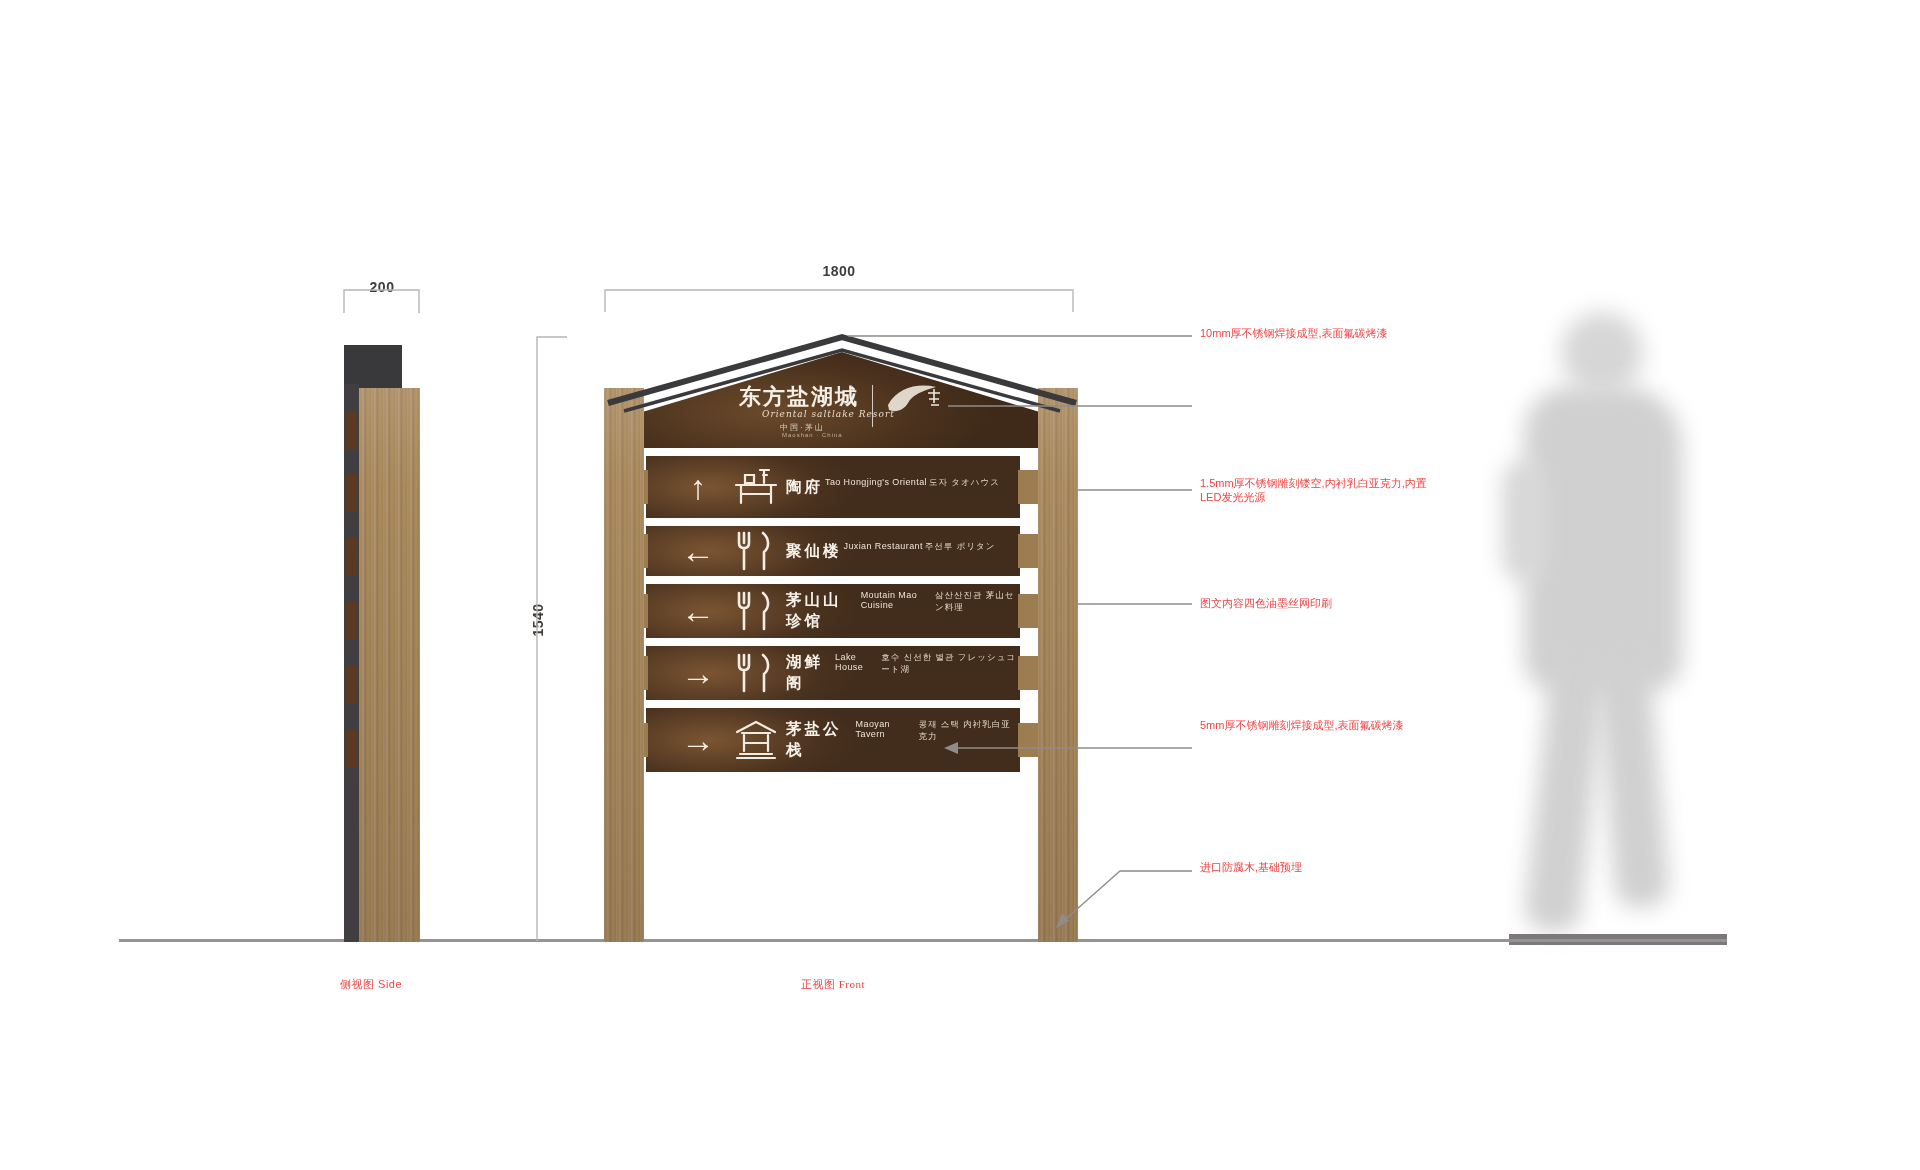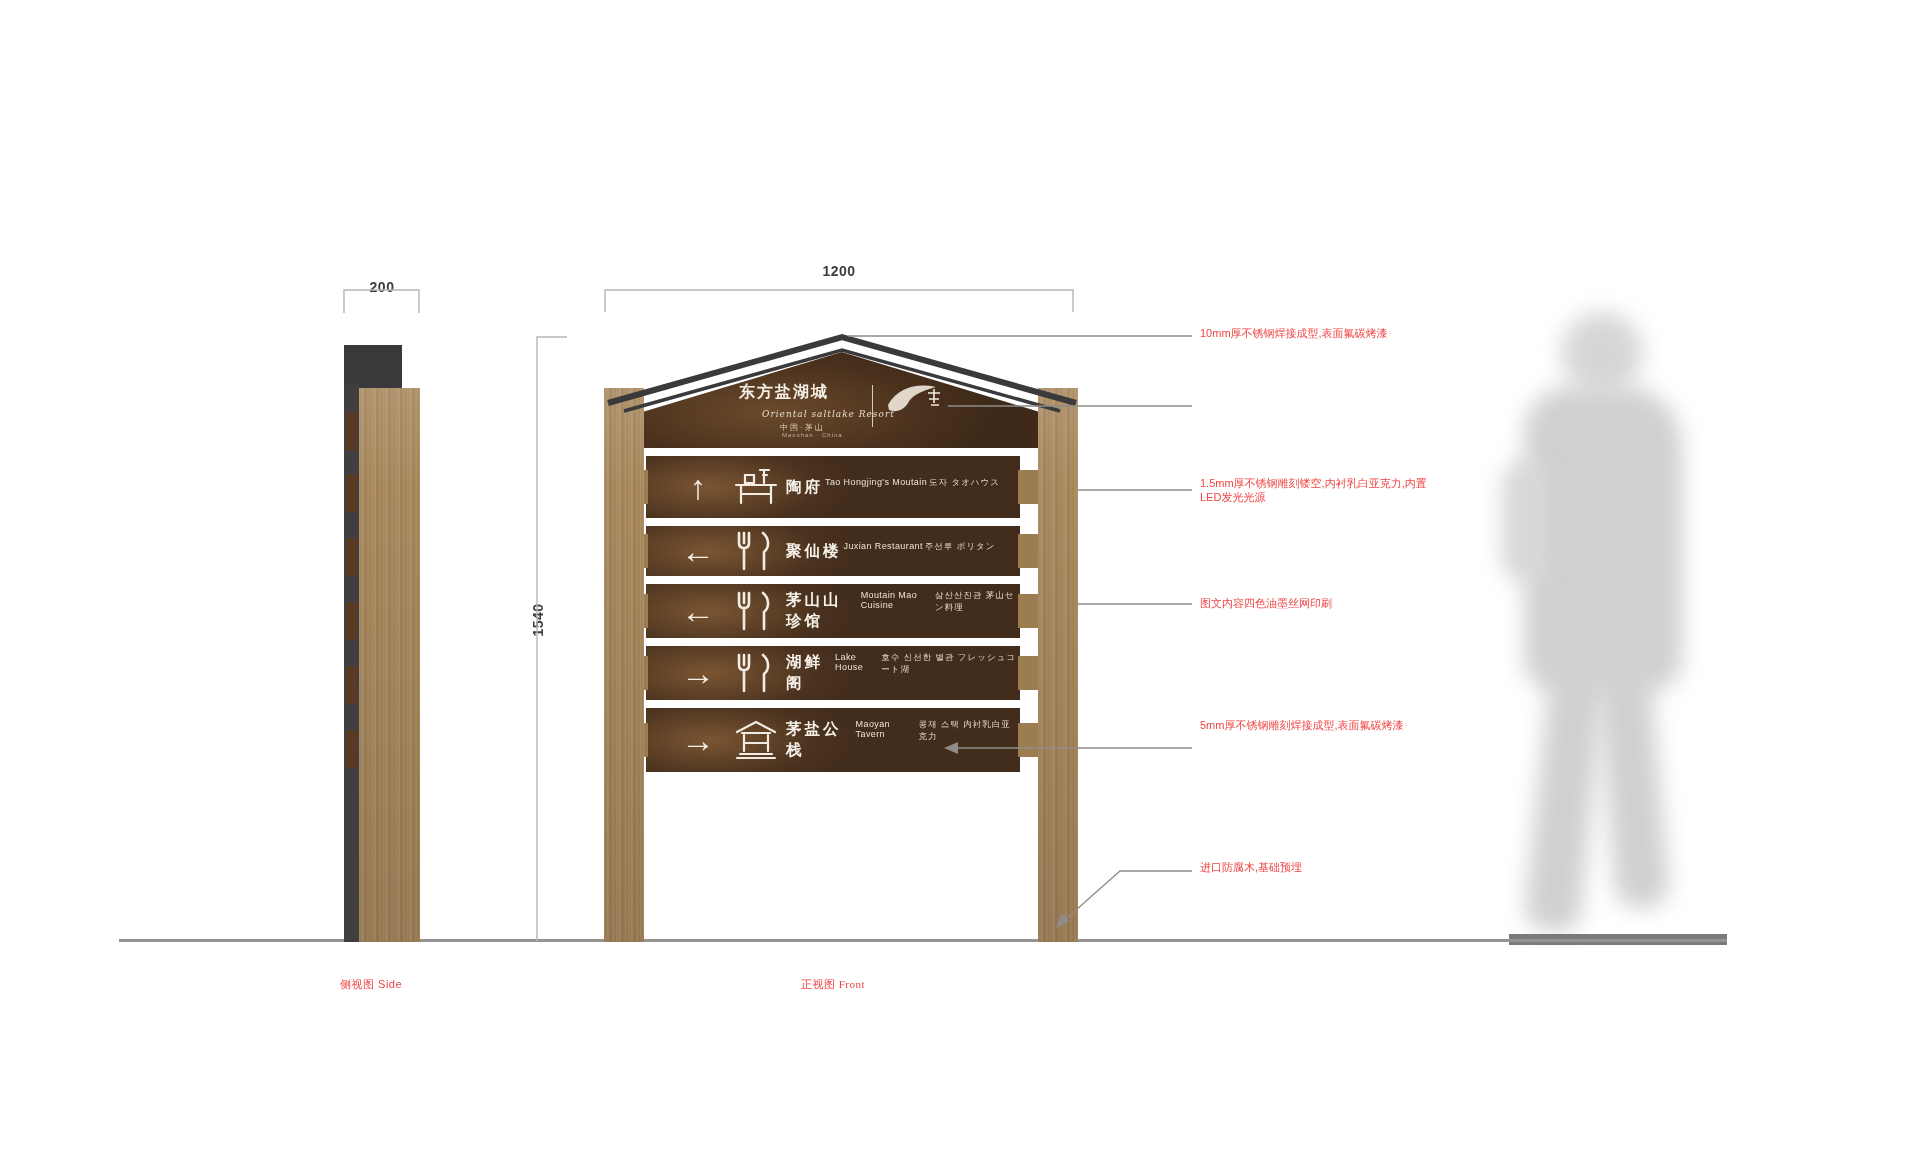--- a/index.html
+++ b/index.html
@@ -23,21 +23,21 @@
 
   
   .post{top:388px;width:40px;height:554px;z-index:5;}
   .post-l{left:604px;}
   .post-r{left:1038px;}
 
   
   .header-board{left:644px;top:352px;width:394px;height:96px;z-index:3;
     clip-path:polygon(0 62%,50.2% 0,100% 62%,100% 100%,0 100%);
     background:radial-gradient(220px 70px at 32% 62%, #6b4a2b 0%, #4a311d 70%, #3f2a19 100%);}
-  .logo-title{position:absolute;left:95px;top:30px;color:#f5efe5;font-size:16px;font-weight:bold;
+  .logo-title{position:absolute;left:95px;top:30px;color:#f5efe5;font-size:22px;font-weight:bold;
     letter-spacing:2px;font-family:"DejaVu Serif","Liberation Serif",serif;}
   .logo-script{position:absolute;left:118px;top:57px;color:#e6dccd;font-size:9px;font-style:italic;
     font-family:"DejaVu Serif","Liberation Serif",serif;letter-spacing:1px;}
   .logo-origin1{position:absolute;left:136px;top:70px;color:#d8cdbd;font-size:8px;letter-spacing:2px;}
   .logo-origin2{position:absolute;left:138px;top:80px;color:#bfb3a2;font-size:6px;letter-spacing:1px;}
   .logo-divider{position:absolute;left:228px;top:33px;width:1px;height:42px;background:rgba(255,255,255,.75);}
   .brand-mark{position:absolute;left:240px;top:27px;}
 
   
   .row{left:646px;width:374px;z-index:3;display:flex;align-items:center;
@@ -96,21 +96,21 @@
     <i class="side-notch" style="top:28px;"></i>
     <i class="side-notch" style="top:90px;"></i>
     <i class="side-notch" style="top:154px;"></i>
     <i class="side-notch" style="top:218px;"></i>
     <i class="side-notch" style="top:282px;"></i>
     <i class="side-notch" style="top:346px;"></i>
   </div>
   <div class="abs side-post wood"></div>
 
   <div class="abs dim-text" style="left:352px;top:263px;width:60px;text-align:center;margin-top:16px;">200</div>
-  <div class="abs dim-text" style="left:799px;top:263px;width:80px;text-align:center;">1200</div>
+  <div class="abs dim-text" style="left:799px;top:263px;width:80px;text-align:center;">1800</div>
   <div class="abs dim-text dim-1540">1540</div>
 
   <div class="abs header-board">
     <span class="logo-title">东方盐湖城</span>
     <span class="logo-script">Oriental saltlake Resort</span>
     <span class="logo-origin1">中国·茅山</span>
     <span class="logo-origin2">Maoshan · China</span>
     <span class="logo-divider"></span>
     <svg class="brand-mark" width="64" height="44" viewBox="0 0 64 44">
       <path d="M4 26 C14 8 34 4 52 8 C38 12 28 16 24 24 C20 31 12 34 5 31 Z" fill="#f0e9dd" opacity=".9"></path>
@@ -125,21 +125,21 @@
     <span class="icon">
       <svg width="48" height="46" viewBox="0 0 48 46" fill="none" stroke="#f2ece3" stroke-width="2.2" stroke-linecap="round">
         <path d="M4 21h40M9 21v18M39 21v18M9 30h30"></path>
           <path d="M32 6v13M28 6h9M31 11h4"></path>
           <path d="M13 11h9v8h-9z"></path>
       </svg>
 
     </span>
     <span class="rowtext">
       <span class="cn">陶府</span>
-      <span class="en">Tao Hongjing's Moutain</span>
+      <span class="en">Tao Hongjing's Oriental</span>
       <span class="intl">도자 タオハウス</span>
     </span>
   </div>
 
   <div class="abs row" style="top:526px;height:50px;">
     <i class="tab tab-l"></i>
       <i class="tab tab-r"></i>
     <span class="arrow">←</span>
     <span class="icon">
 

